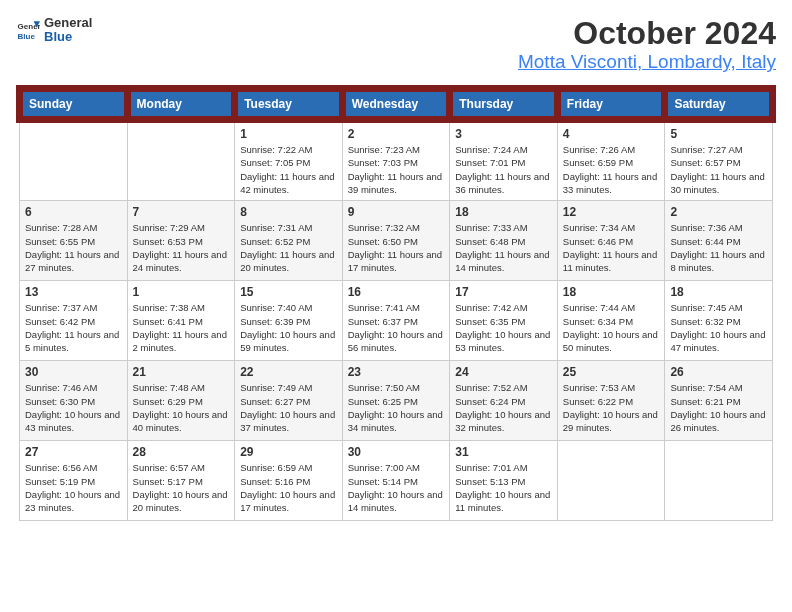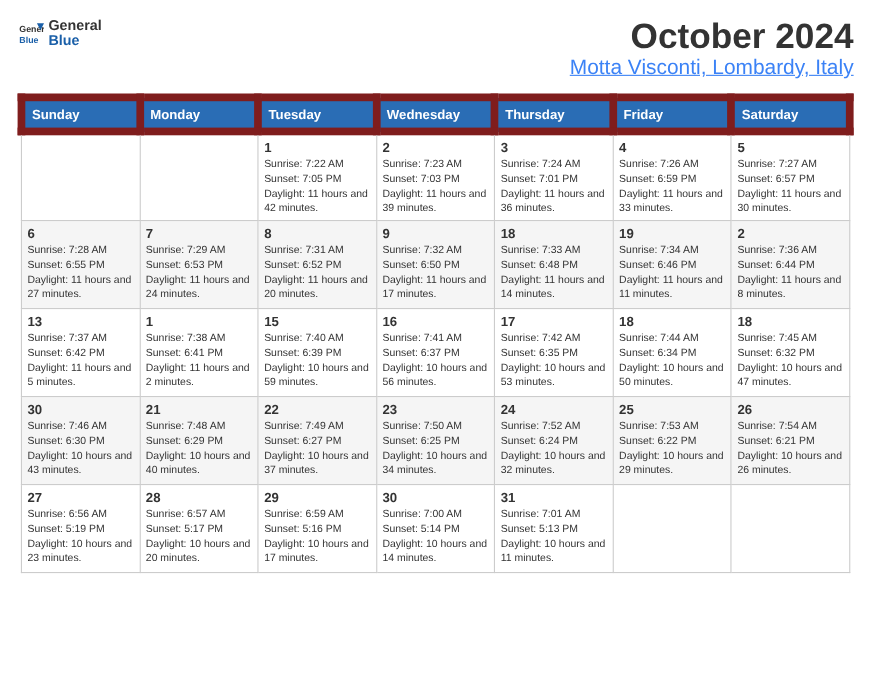--- a/index.html
+++ b/index.html
@@ -173,21 +173,21 @@
           Sunrise: 7:32 AM<br>Sunset: 6:50 PM<br>Daylight: 11 hours and 17 minutes.
         </div>
         </td>
         <td>
           <span class="day-number">18</span>
         <div class="day-info">
           Sunrise: 7:33 AM<br>Sunset: 6:48 PM<br>Daylight: 11 hours and 14 minutes.
         </div>
         </td>
         <td>
-          <span class="day-number">19</span>
+          <span class="day-number">12</span>
         <div class="day-info">
           Sunrise: 7:34 AM<br>Sunset: 6:46 PM<br>Daylight: 11 hours and 11 minutes.
         </div>
         </td>
         <td>
           <span class="day-number">2</span>
         <div class="day-info">
           Sunrise: 7:36 AM<br>Sunset: 6:44 PM<br>Daylight: 11 hours and 8 minutes.
         </div>
         </td>

